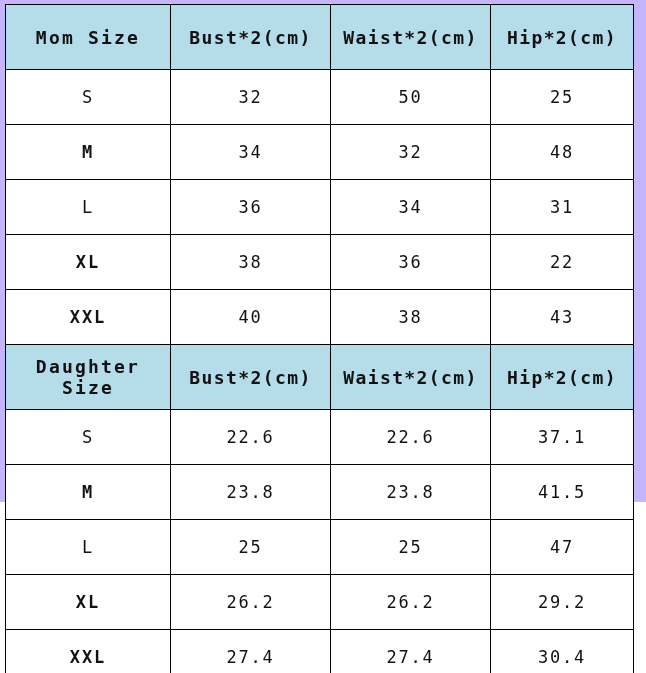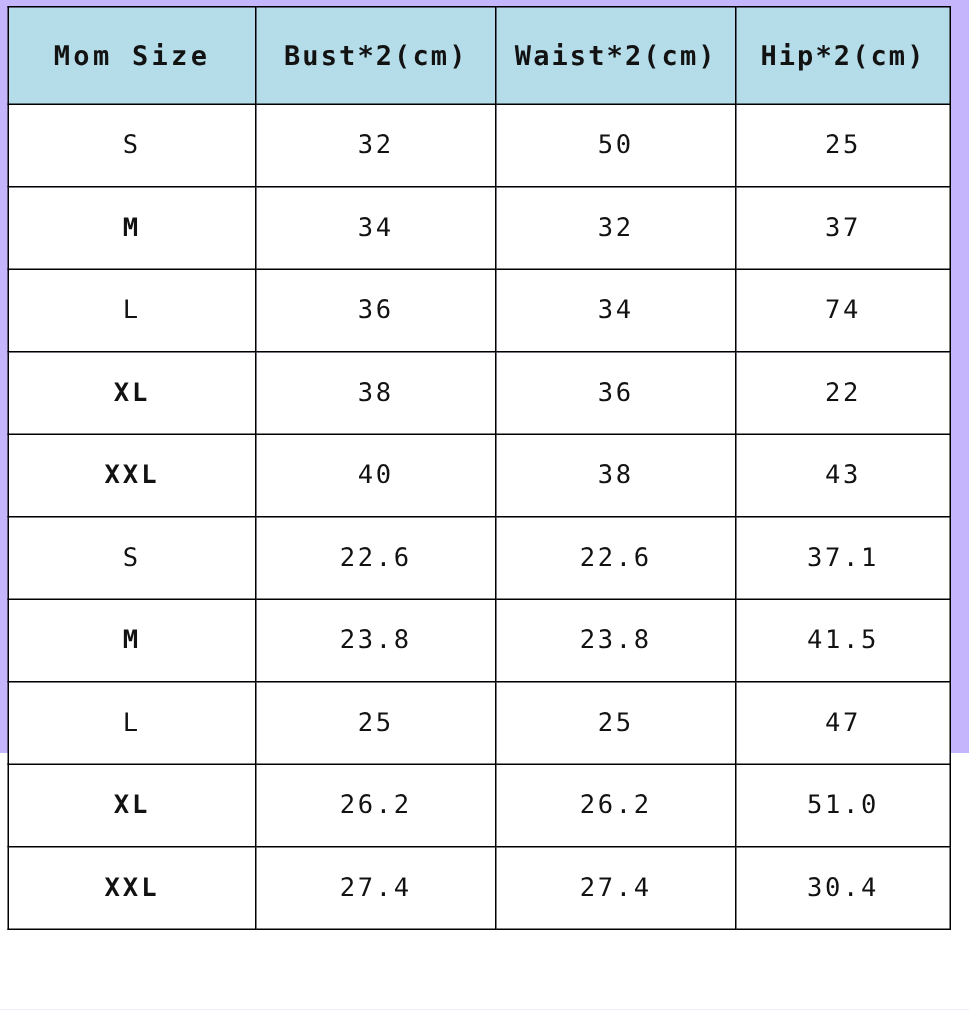--- a/index.html
+++ b/index.html
@@ -91,41 +91,47 @@
       <tr class="data-row">
         <td class="size-cell light">S</td>
         <td class="value-cell">32</td>
         <td class="value-cell">50</td>
         <td class="value-cell">25</td>
       </tr>
       <tr class="data-row">
         <td class="size-cell">M</td>
         <td class="value-cell">34</td>
         <td class="value-cell">32</td>
-        <td class="value-cell">37</td>
+        <td class="value-cell">48</td>
       </tr>
       <tr class="data-row">
         <td class="size-cell light">L</td>
         <td class="value-cell">36</td>
         <td class="value-cell">34</td>
-        <td class="value-cell">74</td>
+        <td class="value-cell">31</td>
       </tr>
       <tr class="data-row">
         <td class="size-cell">XL</td>
         <td class="value-cell">38</td>
         <td class="value-cell">36</td>
         <td class="value-cell">22</td>
       </tr>
       <tr class="data-row">
         <td class="size-cell">XXL</td>
         <td class="value-cell">40</td>
         <td class="value-cell">38</td>
         <td class="value-cell">43</td>
       </tr>
 
+      <tr class="header-row">
+        <td class="label-head">Daughter Size</td>
+        <td>Bust*2(cm)</td>
+        <td>Waist*2(cm)</td>
+        <td>Hip*2(cm)</td>
+      </tr>
 
       <tr class="data-row">
         <td class="size-cell light">S</td>
         <td class="value-cell">22.6</td>
         <td class="value-cell">22.6</td>
         <td class="value-cell">37.1</td>
       </tr>
       <tr class="data-row">
         <td class="size-cell">M</td>
         <td class="value-cell">23.8</td>
@@ -135,21 +141,21 @@
       <tr class="data-row">
         <td class="size-cell light">L</td>
         <td class="value-cell">25</td>
         <td class="value-cell">25</td>
         <td class="value-cell">47</td>
       </tr>
       <tr class="data-row">
         <td class="size-cell">XL</td>
         <td class="value-cell">26.2</td>
         <td class="value-cell">26.2</td>
-        <td class="value-cell">51.0</td>
+        <td class="value-cell">29.2</td>
       </tr>
       <tr class="data-row">
         <td class="size-cell">XXL</td>
         <td class="value-cell">27.4</td>
         <td class="value-cell">27.4</td>
         <td class="value-cell">30.4</td>
       </tr>
     </tbody>
   </table>
 </div>

